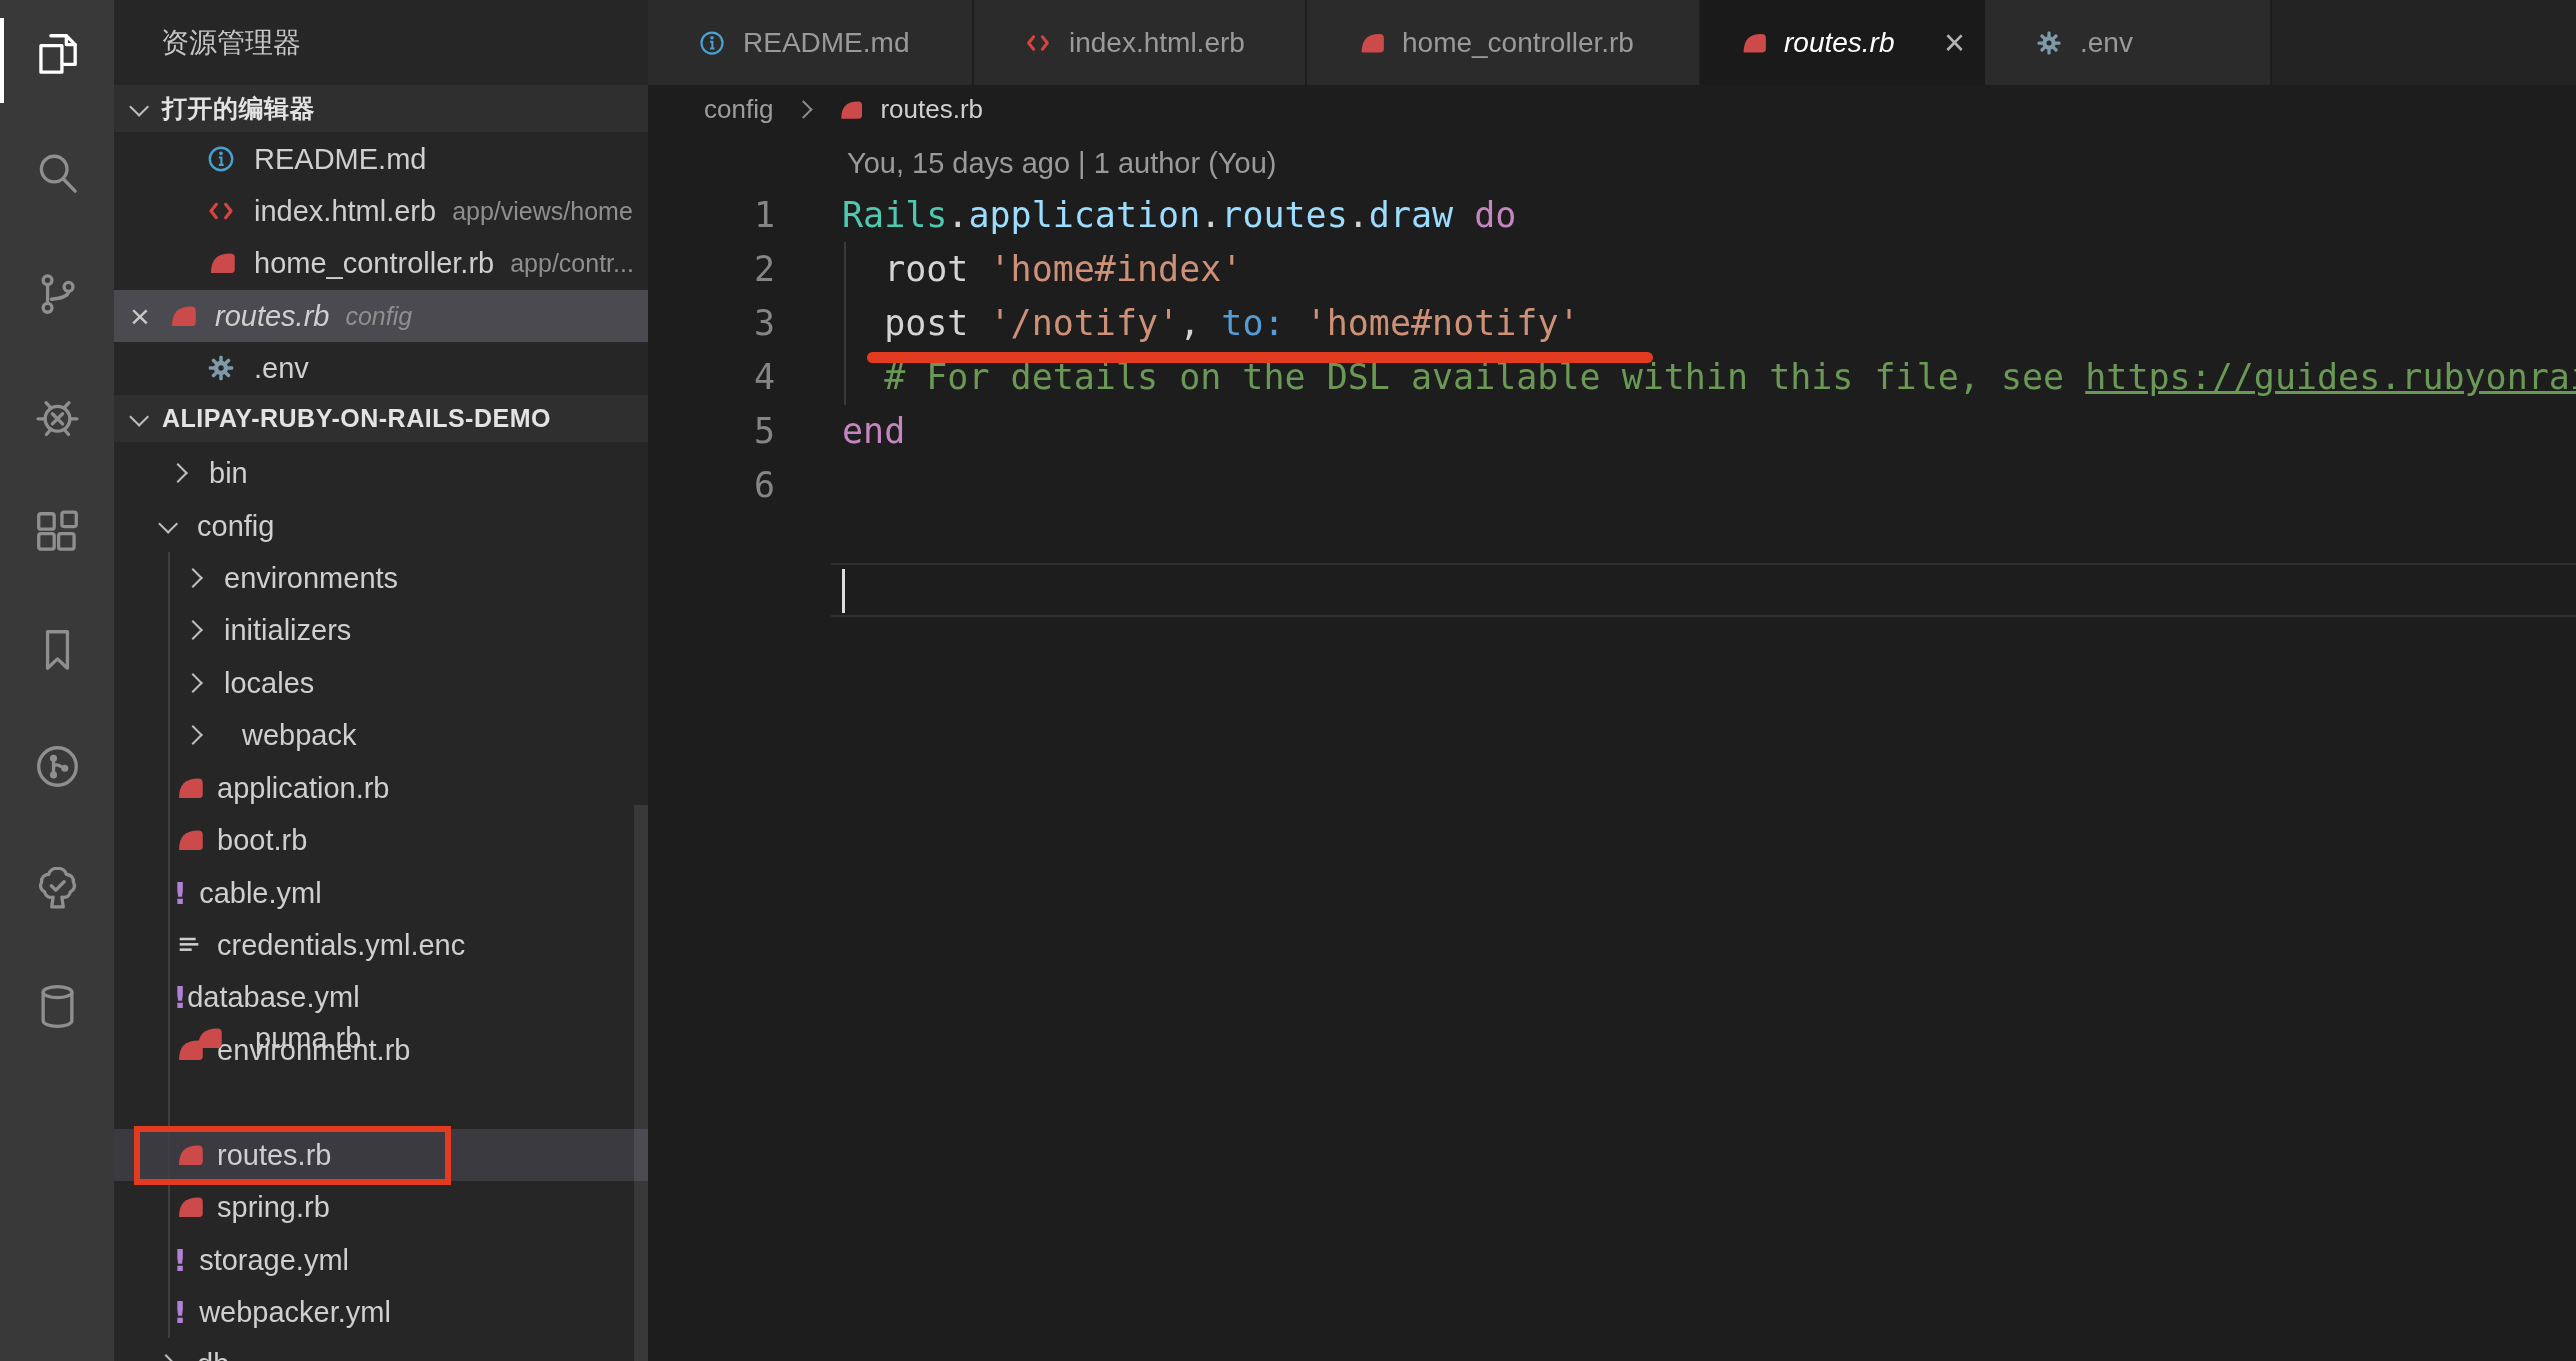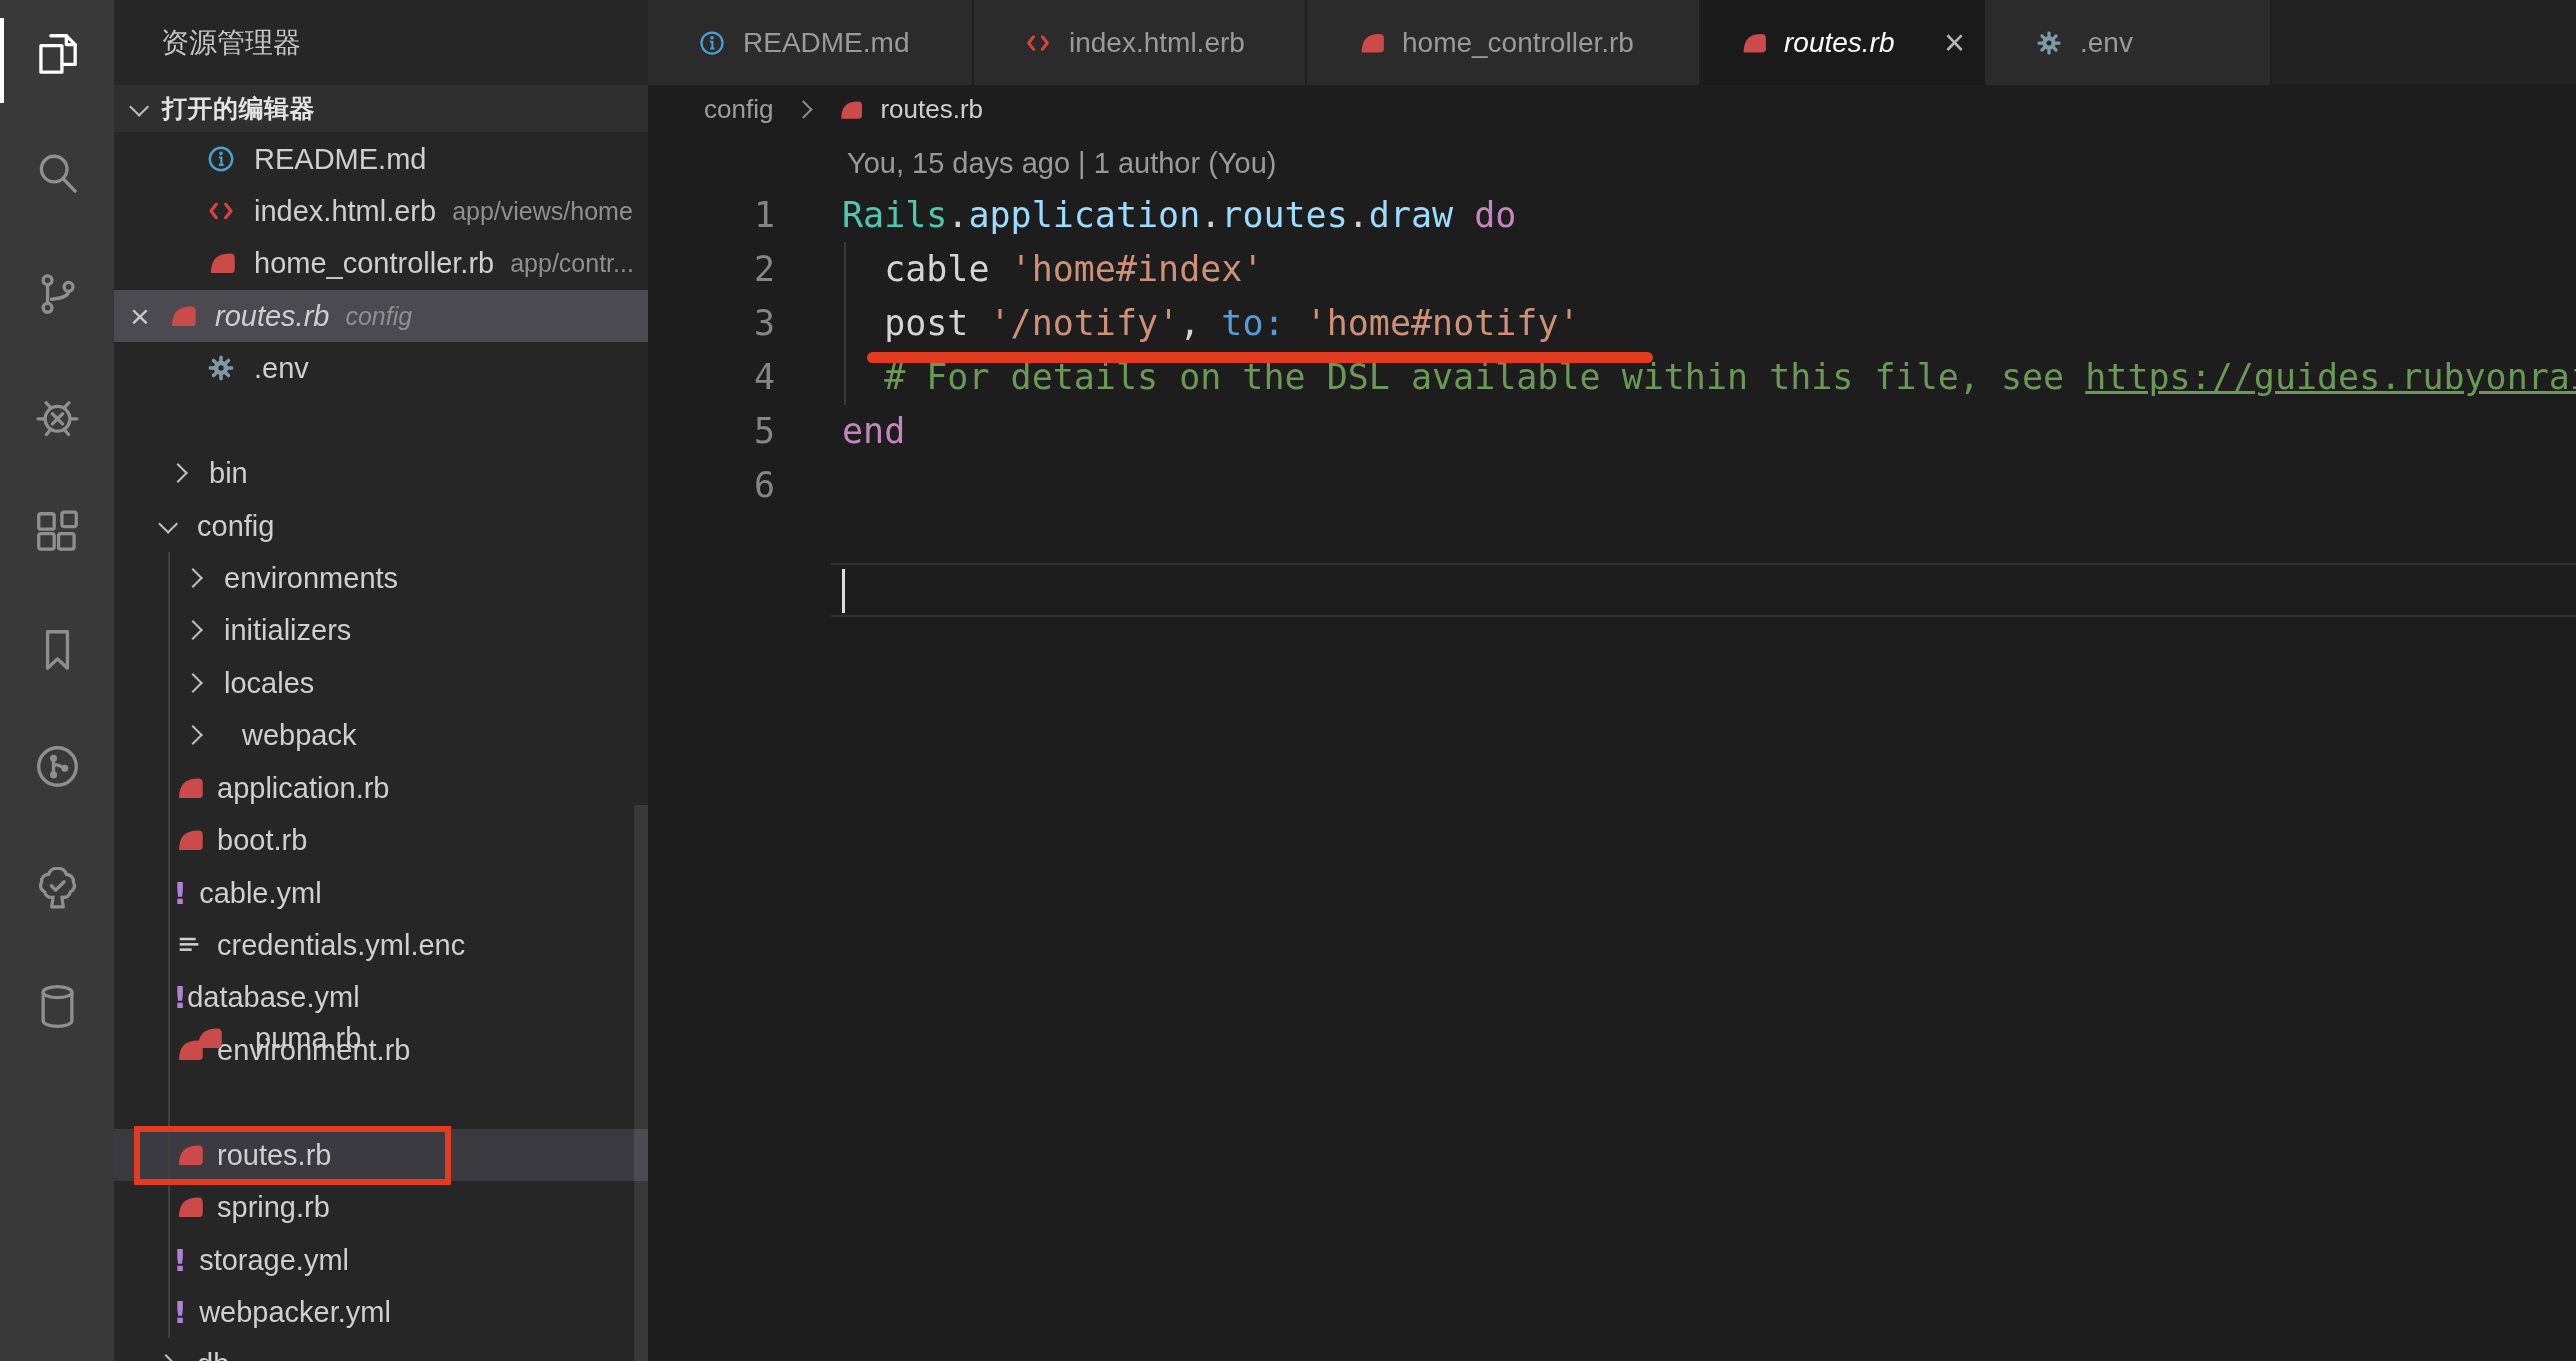--- a/index.html
+++ b/index.html
@@ -205,20 +205,24 @@
                 <rect x="10.7" y="2.8" width="2.6" height="5" rx="1" transform="rotate(270 12 12)"></rect>
                 <rect x="10.7" y="2.8" width="2.6" height="5" rx="1" transform="rotate(315 12 12)"></rect>
               </g>
               <circle cx="12" cy="12" r="2" fill="#262626"></circle>
             </svg>
           </span>
           <span class="fname">.env</span>
         </div>
       </div>
 
+    <div class="sec-header" style="top:395px">
+      <span class="chev down"></span>
+      <span>ALIPAY-RUBY-ON-RAILS-DEMO</span>
+    </div>
     <div id="tree-rows">
         <div class="row" style="top: 447px; padding-left: 12px;">
           <span style="width:45px;flex:none"></span>
           <span class="chev right"></span>
           <span class="fname" style="margin-left:24px">bin</span>
         </div>
         <div class="row" style="top: 500px;">
           <span style="width:45px;flex:none"></span>
           <span class="chev down"></span>
           <span class="fname" style="margin-left:24px">config</span>
@@ -401,21 +405,21 @@
       <span style="margin-left:56px">config</span>
       <span class="bc-sep"></span>
       <span class="bicon" id="bc-icon"><svg viewBox="0 0 24 24">
             <path d="M4.5 19.5 C4.5 9.5 9 4.8 19 4.8 C21.2 4.8 22.3 5.9 22.3 8 L22.3 17 C22.3 18.7 21 19.5 19.2 19.5 Z" fill="#cc4a4a"></path>
           </svg></span>
       <span style="color:#cfcfcf">routes.rb</span>
     </div>
     <div id="blame">You, 15 days ago | 1 author (You)</div>
     <div id="code">
         <div class="cline"><span class="ln">1</span><span class="lc"><span class="tk-class">Rails</span><span class="tk-plain">.</span><span class="tk-prop">application</span><span class="tk-plain">.</span><span class="tk-prop">routes</span><span class="tk-plain">.</span><span class="tk-prop">draw</span><span class="tk-plain"> </span><span class="tk-kw">do</span></span></div>
-        <div class="cline"><span class="ln">2</span><span class="lc"><span class="tk-plain">  cable </span><span class="tk-str">'home#index'</span></span></div>
+        <div class="cline"><span class="ln">2</span><span class="lc"><span class="tk-plain">  root </span><span class="tk-str">'home#index'</span></span></div>
         <div class="cline"><span class="ln">3</span><span class="lc"><span class="tk-plain">  post </span><span class="tk-str">'/notify'</span><span class="tk-plain">, </span><span class="tk-sym">to:</span><span class="tk-plain"> </span><span class="tk-str">'home#notify'</span></span></div>
         <div class="cline"><span class="ln">4</span><span class="lc"><span class="tk-comment">  # For details on the DSL available within this file, see </span><span class="tk-link">https://guides.rubyonrails.org/routing.html</span></span></div>
         <div class="cline"><span class="ln">5</span><span class="lc"><span class="tk-kw">end</span></span></div>
         <div class="cline"><span class="ln">6</span><span class="lc"></span></div>
       </div>
     <div id="code-guide"></div>
     <div id="red-underline"></div>
     <div id="cur-line"></div>
     <div id="cursor"></div>
   </div>

